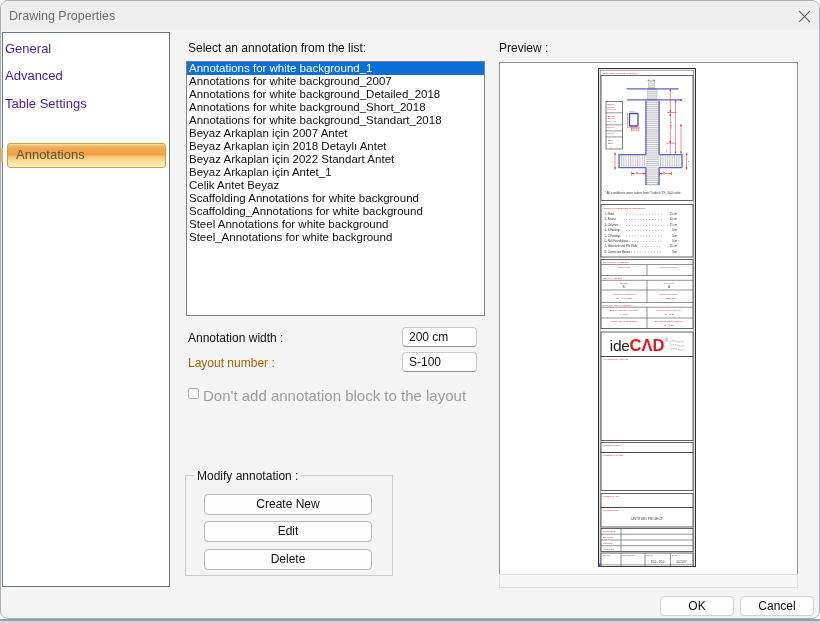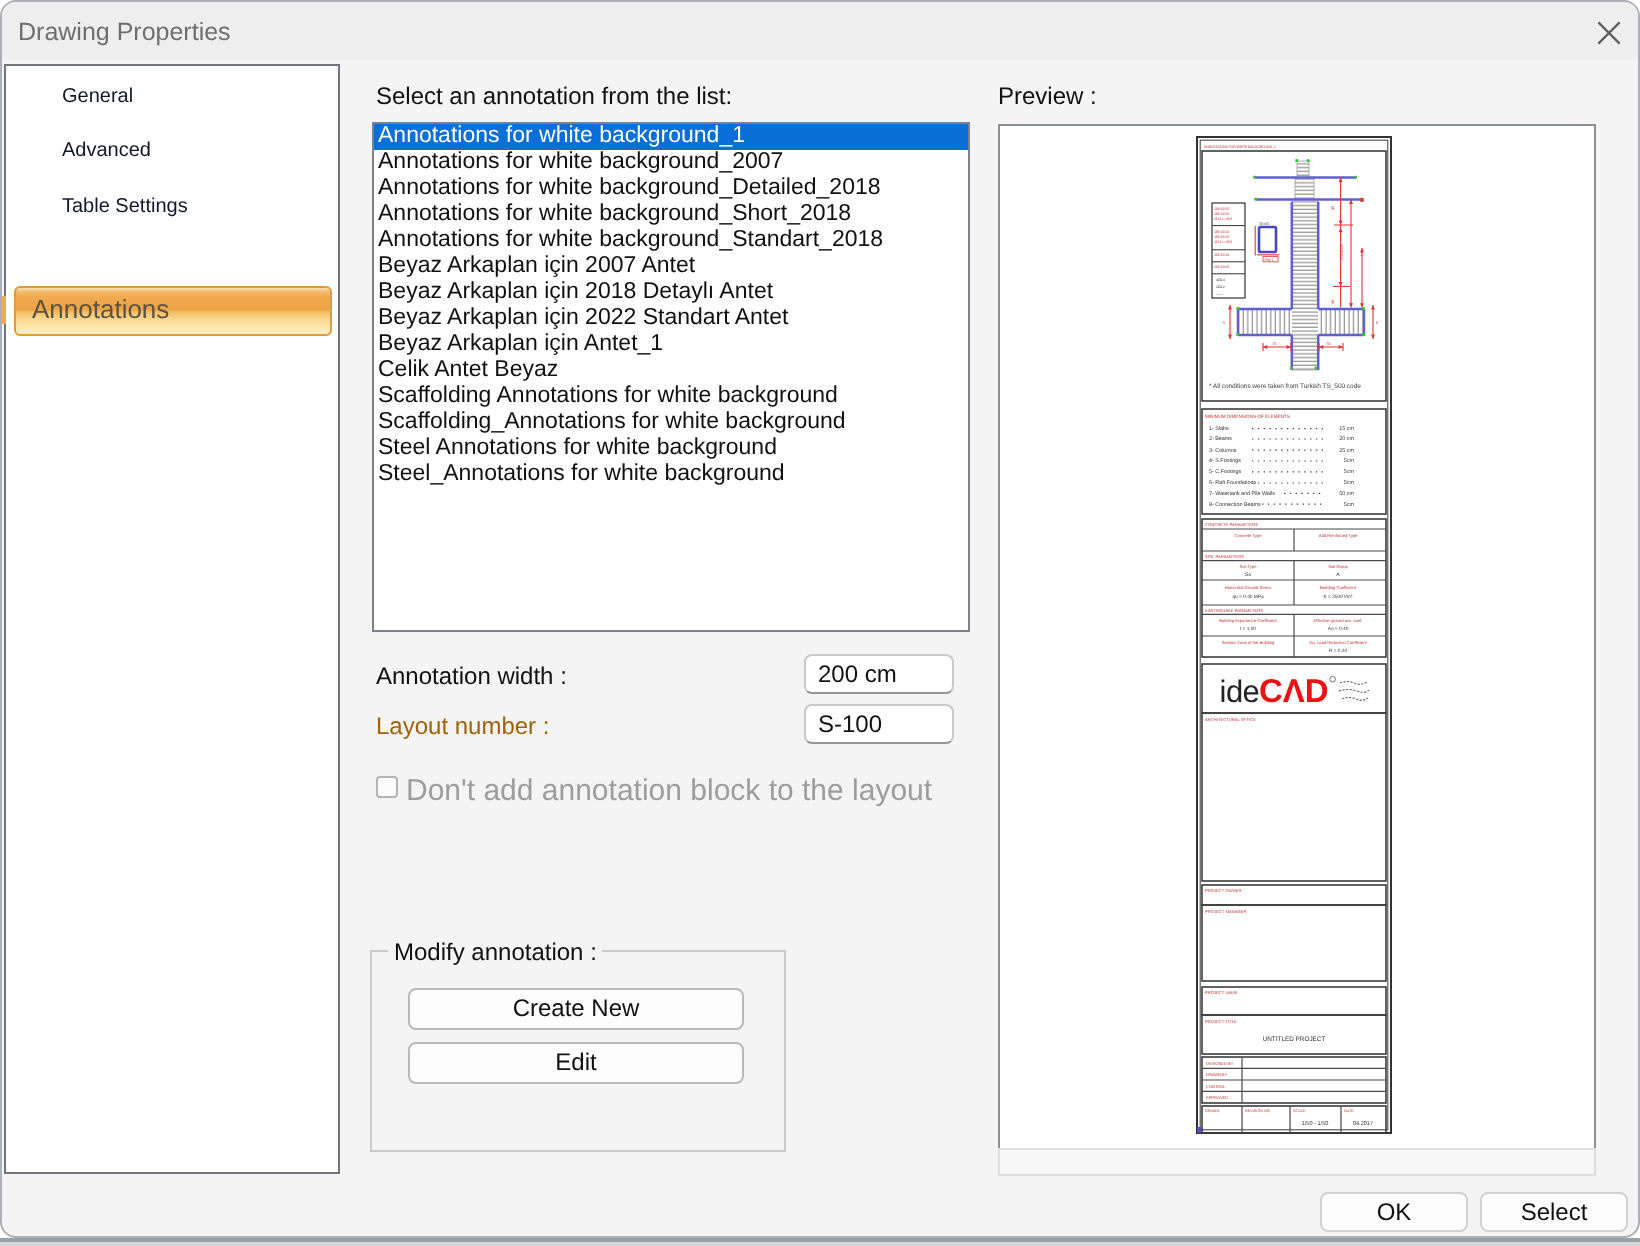--- a/index.html
+++ b/index.html
@@ -8,21 +8,21 @@
   .abs{position:absolute;}
   #backstrip{left:0;top:619px;width:820px;height:2px;background:#9aa0a8;}
   #backstrip2{left:0;top:621px;width:820px;height:2px;background:#d3d5d9;}
   #dlg{left:0;top:0;width:818px;height:617px;border:1px solid #aab0b8;
        border-radius:8px;background:#f5f4f4;overflow:hidden;}
   #titlebar{left:0;top:0;width:100%;height:29px;background:#efeeee;}
   #title{left:8px;top:0;height:42px;line-height:30px;font-size:12.5px;color:#6e6e6e;}
   
   #nav{left:1px;top:31px;width:166px;height:553px;background:#fff;
        border:1px solid #6f7680;}
-  .navitem{left:30px;width:140px;height:17px;font-size:10px;color:#0f172a;line-height:17px;}
+  .navitem{left:4px;width:140px;height:17px;font-size:13px;color:#4c1d95;line-height:17px;}
   #navsel{left:6px;top:142px;width:157px;height:23px;border:1px solid #e09a3e;border-radius:3px;
       background:linear-gradient(to bottom,#f9e2b5 0%,#f2bc6c 8%,#efa94f 20%,#eca344 47%,#f4bd64 52%,#f9d388 65%,#fce3a4 80%,#fdf0c4 100%);}
   #navseltext{left:15px;top:144px;width:140px;height:20px;line-height:20px;font-size:13px;color:#5a5242;}
   
   #lbl-select{left:187px;top:40px;font-size:12px;color:#111;}
   #listbox{left:185px;top:60px;width:297px;height:253px;background:#fff;
        border:1px solid #7b828c;font-size:11.5px;color:#111;}
   .li{height:13px;line-height:13px;padding-left:2px;white-space:nowrap;overflow:hidden;}
   .li.sel{background:#0a70d7;color:#fff;}
   #lbl-aw{left:187px;top:330px;font-size:12px;color:#111;}
@@ -93,20 +93,21 @@
   <div id="lbl-ln" class="abs">Layout number :</div>
   <div id="tb2" class="tbox abs">S-100</div>
 
   <div id="chk" class="abs"></div>
   <div id="chklbl" class="abs">Don't add annotation block to the layout</div>
 
   <div id="grp" class="abs"></div>
   <div id="grplbl" class="abs">Modify annotation :</div>
   <div id="btn1" class="btn abs">Create New</div>
   <div id="btn2" class="btn abs">Edit</div>
+  <div id="btn3" class="btn abs">Delete</div>
 
   <div id="lbl-prev" class="abs">Preview :</div>
   <div id="prevpanel" class="abs"></div>
   <div id="prevscroll" class="abs"></div>
   <svg id="sheet" class="abs" style="left:597px;top:67px" width="98" height="499" viewBox="0 0 98 499">
     <defs>
       <pattern id="ph" width="4" height="1.9" patternUnits="userSpaceOnUse">
         <rect width="4" height="1.9" fill="#fff"></rect>
         <path d="M0 0.6 H4" stroke="#858585" stroke-width="0.55"></path>
       </pattern>
@@ -332,14 +333,14 @@
       <text x="48.5" y="488">SCALE</text>
       <text x="74" y="488">DATE</text>
     </g>
     <text x="59.5" y="494.5" font-size="2.8" fill="#333" text-anchor="middle">1/50 - 1/50</text>
     <text x="83.5" y="494.5" font-size="2.8" fill="#333" text-anchor="middle">04.2017</text>
     <rect x="0.5" y="495.5" width="2" height="3" fill="#5050c0"></rect>
     </g>
   </svg>
 
   <div id="ok" class="bbtn abs">OK</div>
-  <div id="cancel" class="bbtn abs">Select</div>
+  <div id="cancel" class="bbtn abs">Cancel</div>
 </div>
 
 </body></html>

